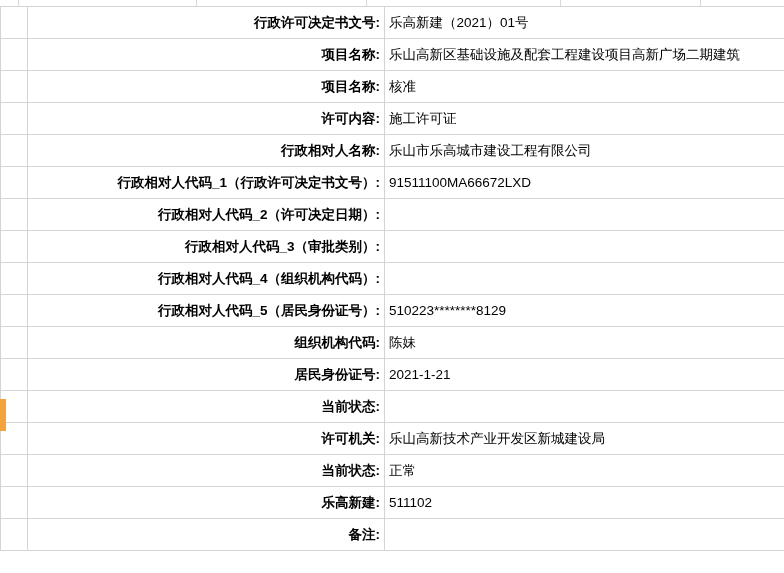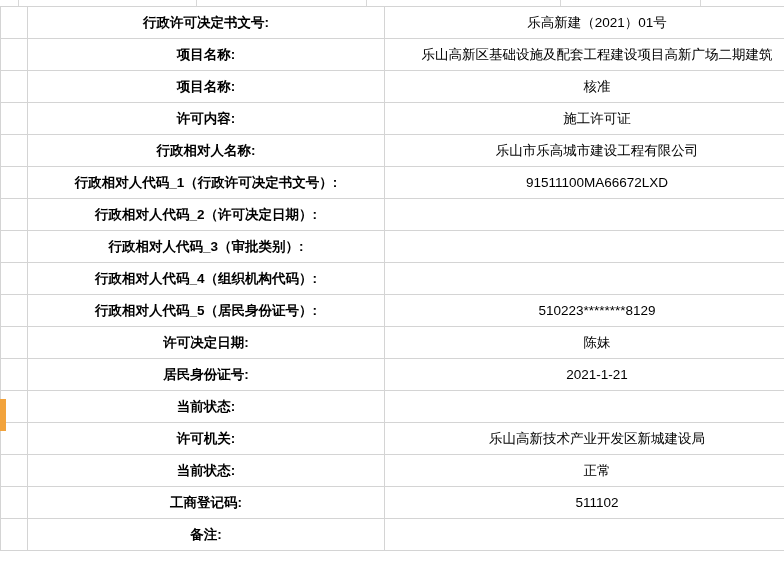--- a/index.html
+++ b/index.html
@@ -73,21 +73,20 @@
     position: absolute;
     left: 0;
     top: 399px;
     width: 6px;
     height: 32px;
     background: #f2a33c;
     z-index: 5;
   }
   .cell-text {
     display: block;
-    text-align: center;
   }
 </style>
 </head>
 <body>
 
 <div id="sheet">
 
   <div class="topstrip">
     <div class="tick" style="left:18px"></div>
     <div class="tick" style="left:196px"></div>
@@ -186,21 +185,21 @@
           <td class="col-label">
             <span class="cell-text">行政相对人代码_5（居民身份证号）:</span>
           </td>
           <td class="col-value">
             <span class="cell-text">510223********8129</span>
           </td>
         </tr>
         <tr>
           <td class="col-a"></td>
           <td class="col-label">
-            <span class="cell-text">许可决定日期:</span>
+            <span class="cell-text">组织机构代码:</span>
           </td>
           <td class="col-value">
             <span class="cell-text">陈妹</span>
           </td>
         </tr>
         <tr>
           <td class="col-a"></td>
           <td class="col-label">
             <span class="cell-text">居民身份证号:</span>
           </td>
@@ -231,21 +230,21 @@
           <td class="col-label">
             <span class="cell-text">当前状态:</span>
           </td>
           <td class="col-value">
             <span class="cell-text">正常</span>
           </td>
         </tr>
         <tr>
           <td class="col-a"></td>
           <td class="col-label">
-            <span class="cell-text">工商登记码:</span>
+            <span class="cell-text">乐高新建:</span>
           </td>
           <td class="col-value">
             <span class="cell-text">511102</span>
           </td>
         </tr>
         <tr>
           <td class="col-a"></td>
           <td class="col-label">
             <span class="cell-text">备注:</span>
           </td>

